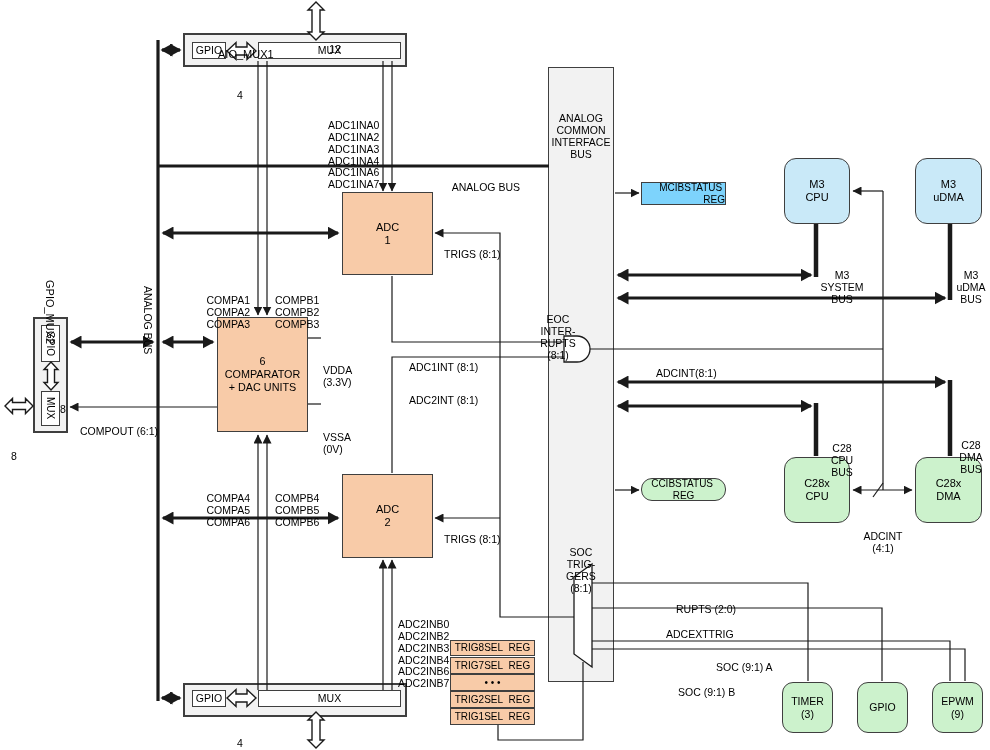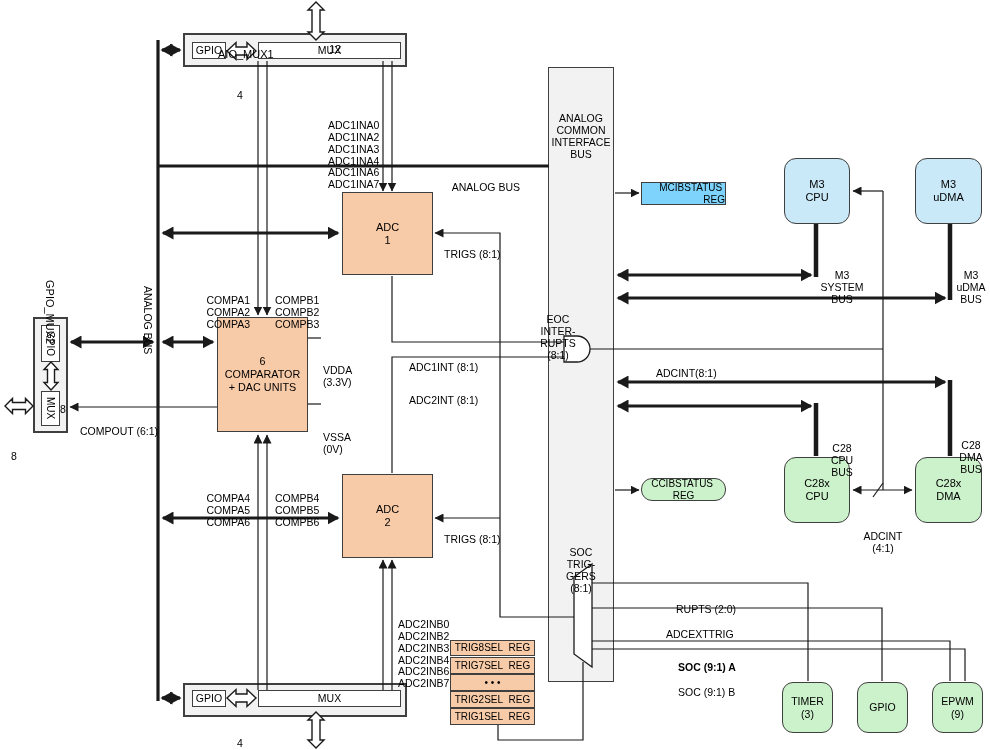--- a/index.html
+++ b/index.html
@@ -228,16 +228,16 @@
 BUS</div>
   <div class="lbl c" style="left:820px;top:408px;width:44px;">C28
 CPU
 BUS</div>
   <div class="lbl c" style="left:949px;top:405px;width:44px;">C28
 DMA
 BUS</div>
 
   <div class="lbl" style="left:676px;top:569px;">RUPTS (2:0)</div>
   <div class="lbl" style="left:666px;top:594px;">ADCEXTTRIG</div>
-  <div class="lbl" style="left:678px;top:627px;font-weight:bold;">SOC (9:1) A</div>
+  <div class="lbl" style="left:716px;top:627px;">SOC (9:1) A</div>
   <div class="lbl" style="left:678px;top:652px;">SOC (9:1) B</div>
 
 </div>
 
 </body></html>

